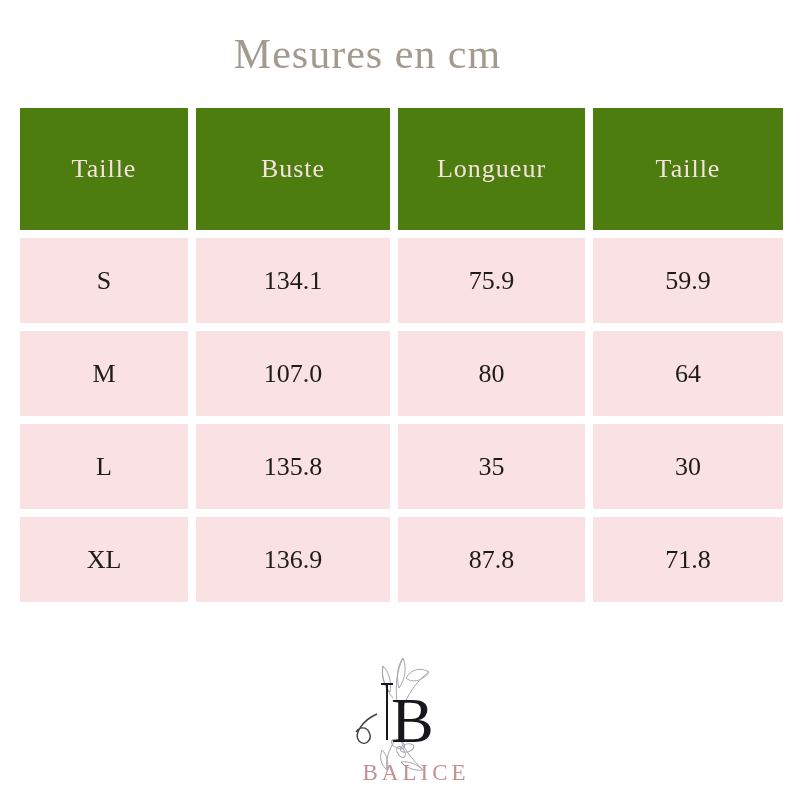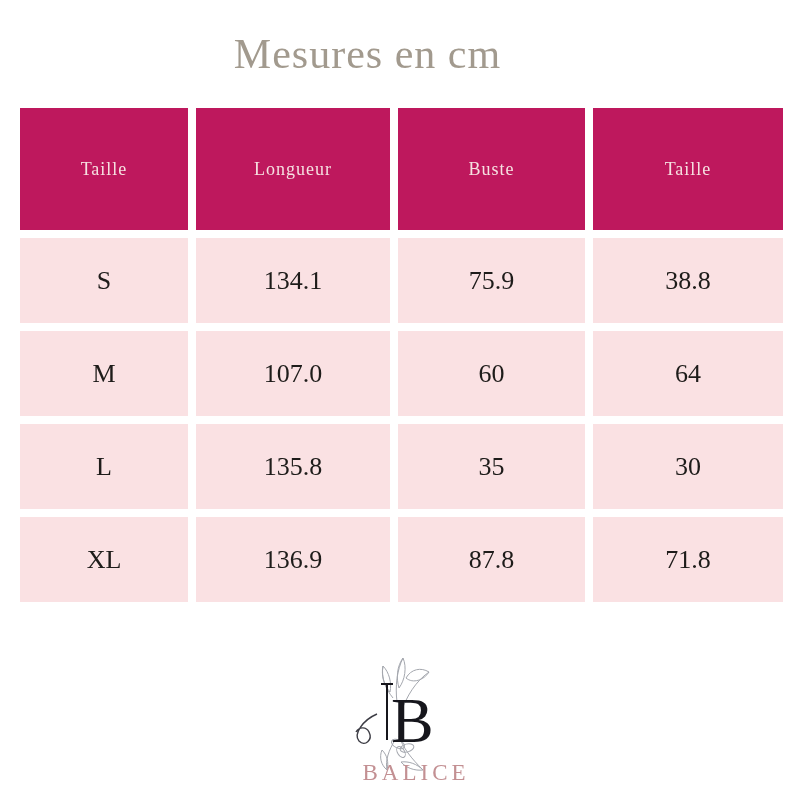--- a/index.html
+++ b/index.html
@@ -28,23 +28,23 @@
     grid-template-columns: 168px 194px 187px 190px;
     grid-template-rows: 122px 85px 85px 85px 85px;
     gap: 8px;
   }
   .cell {
     display: flex;
     align-items: center;
     justify-content: center;
   }
   .hcell {
-    background: #be185d;
+    background: #4d7c0f;
     color: #f6e1e1;
-    font-size: 18px;
+    font-size: 26px;
     letter-spacing: 1px;
   }
   .dcell {
     background: #fae1e3;
     color: #1e1c1a;
     font-size: 26px;
   }
   .logo {
     position: absolute;
     left: 0; top: 652px;
@@ -65,32 +65,32 @@
 </head>
 <body>
 
 <div>
 
   <h1 class="title">Mesures en cm</h1>
 
   <div class="grid">
 
     <div class="cell hcell">Taille</div>
+    <div class="cell hcell">Buste</div>
     <div class="cell hcell">Longueur</div>
-    <div class="cell hcell">Buste</div>
     <div class="cell hcell">Taille</div>
 
     <div class="cell dcell">S</div>
     <div class="cell dcell">134.1</div>
     <div class="cell dcell">75.9</div>
-    <div class="cell dcell">38.8</div>
+    <div class="cell dcell">59.9</div>
 
     <div class="cell dcell">M</div>
     <div class="cell dcell">107.0</div>
-    <div class="cell dcell">60</div>
+    <div class="cell dcell">80</div>
     <div class="cell dcell">64</div>
 
     <div class="cell dcell">L</div>
     <div class="cell dcell">135.8</div>
     <div class="cell dcell">35</div>
     <div class="cell dcell">30</div>
 
     <div class="cell dcell">XL</div>
     <div class="cell dcell">136.9</div>
     <div class="cell dcell">87.8</div>

